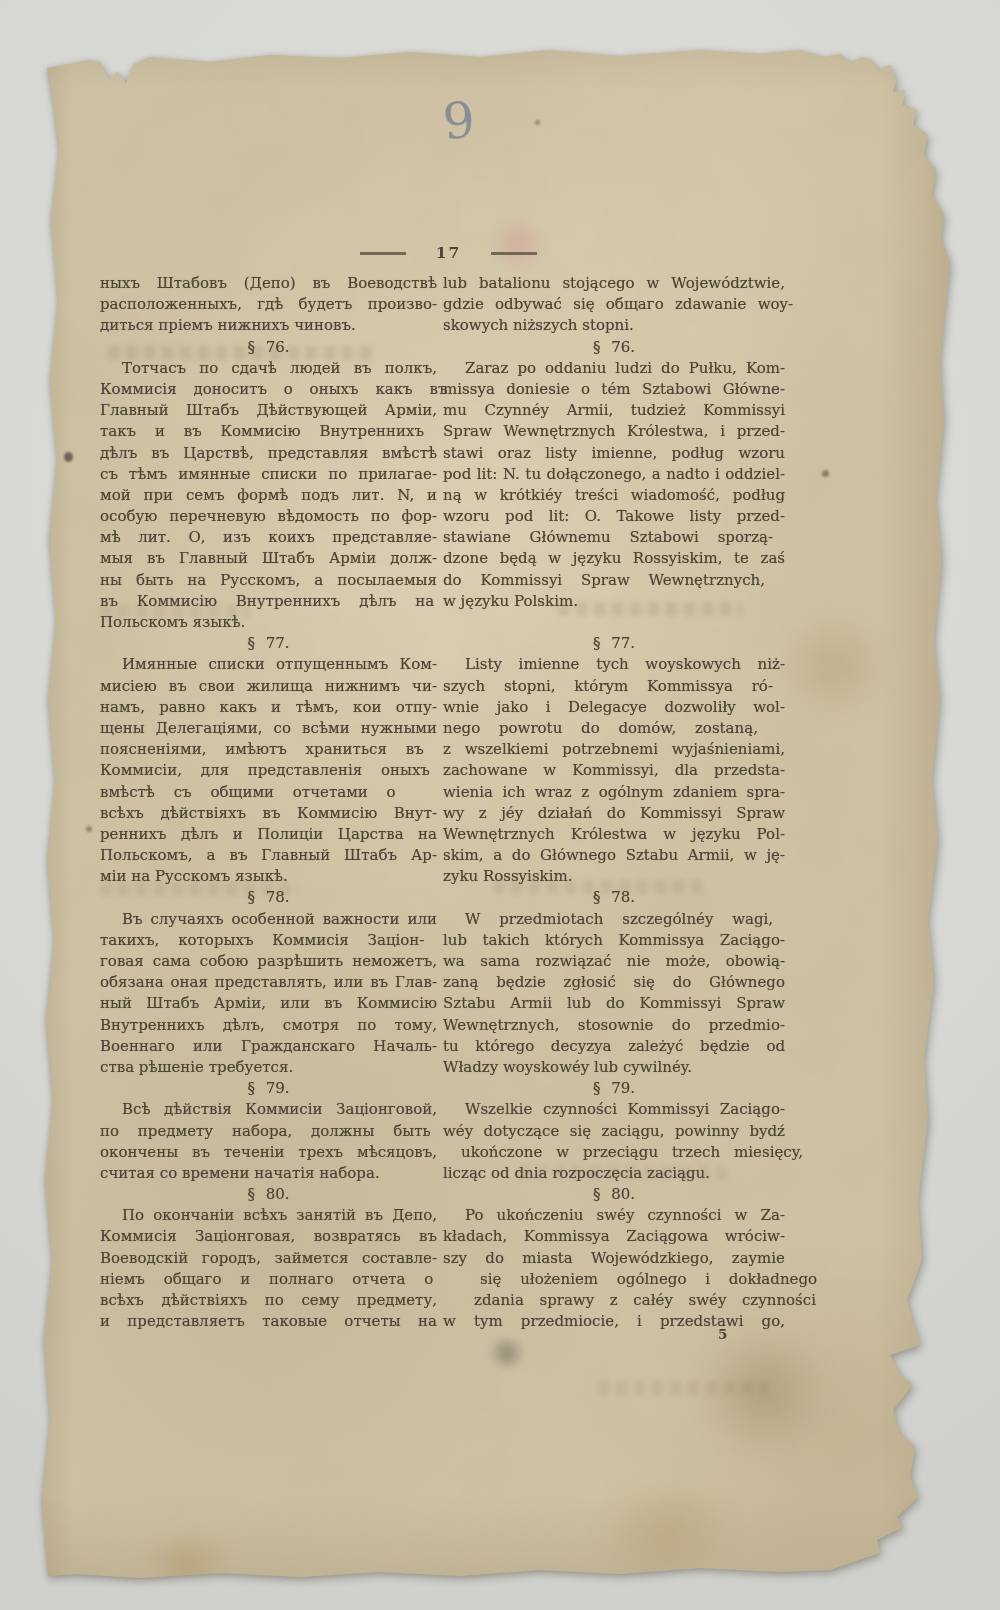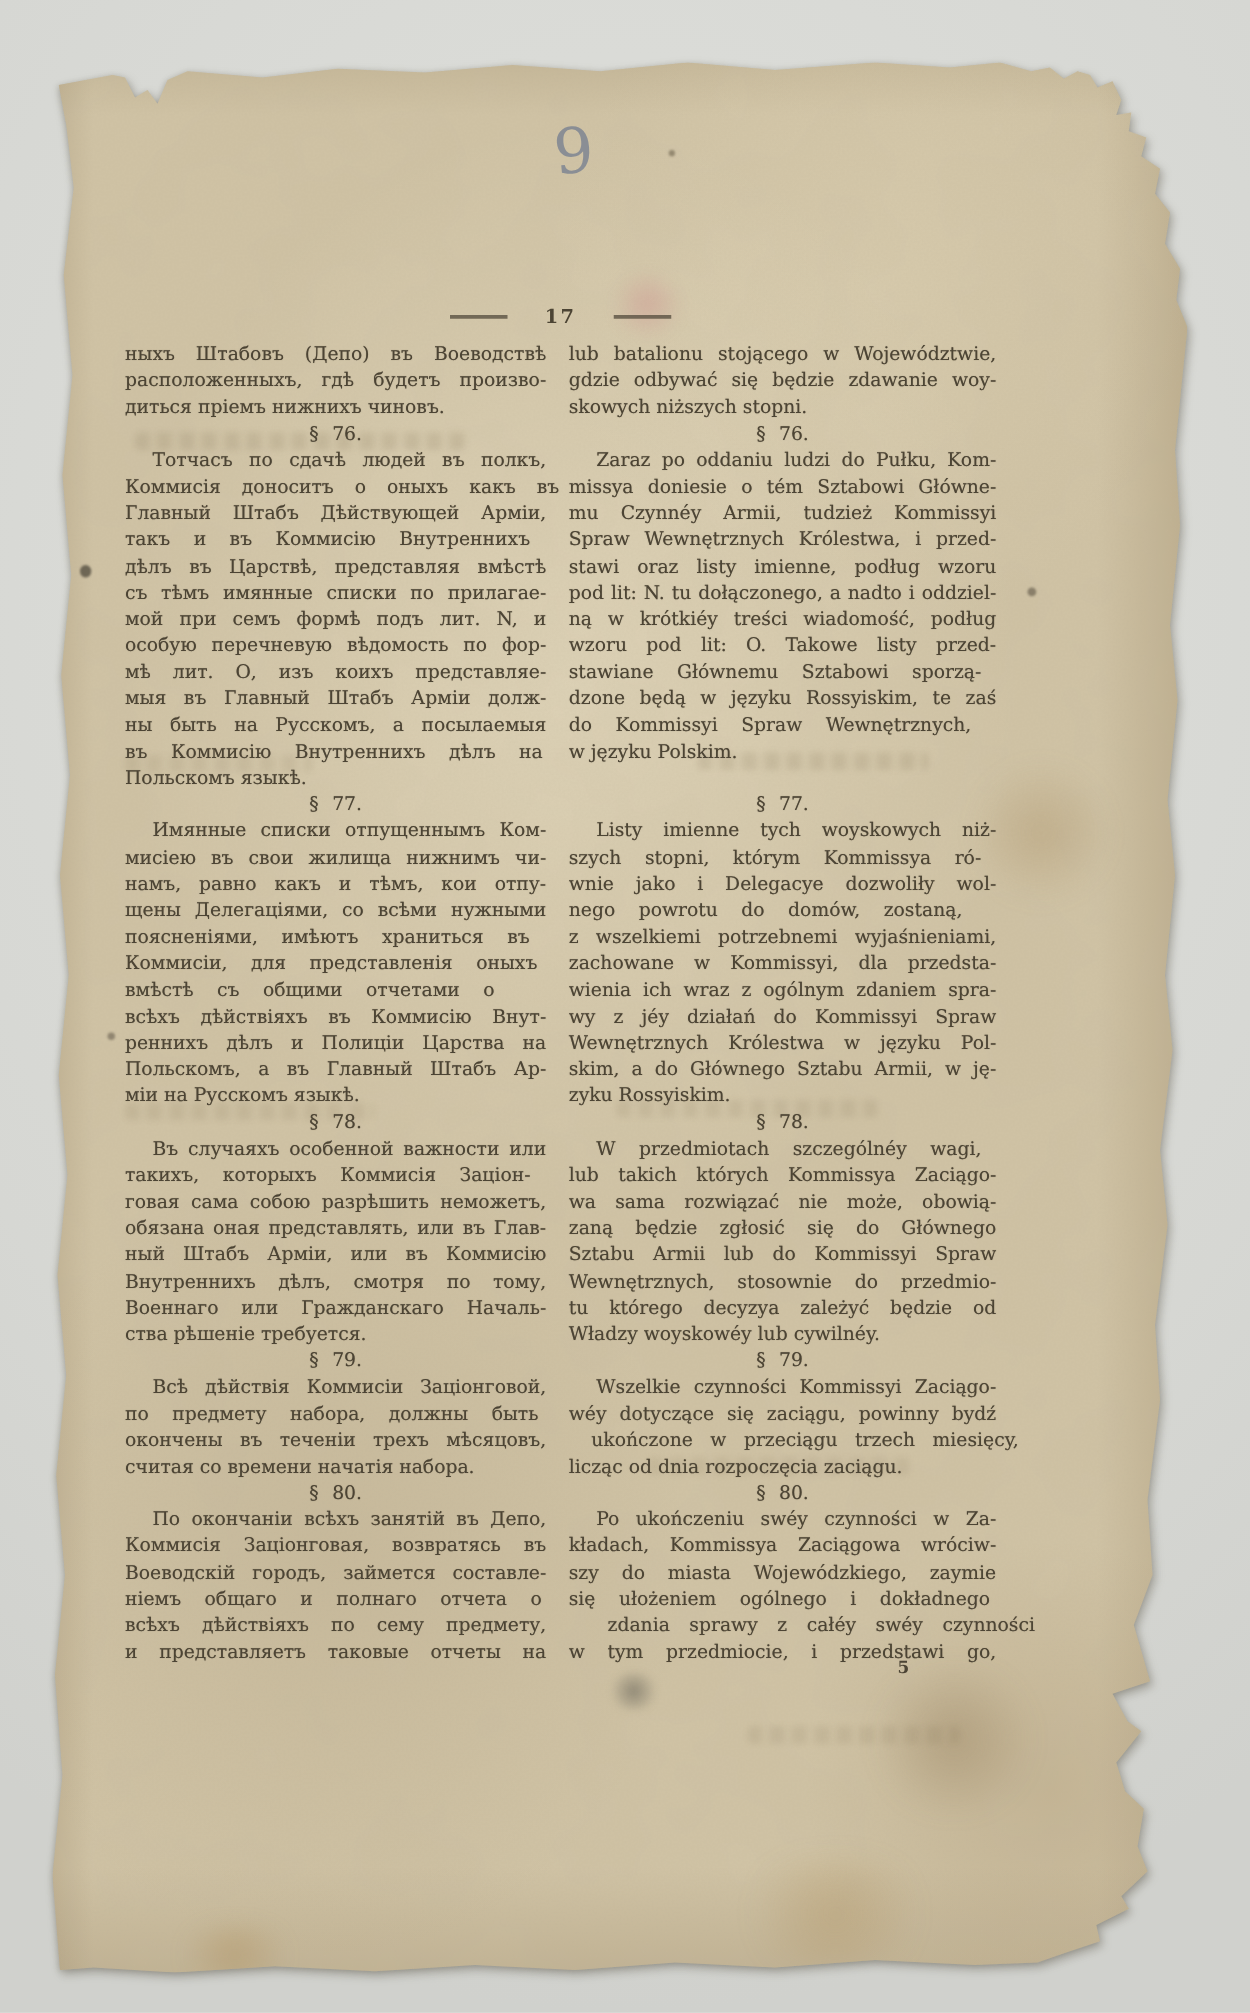--- a/index.html
+++ b/index.html
@@ -61,21 +61,21 @@
     color:#554d3c;
   }
   .dash{width:46px;height:2.5px;background:#5a5142;opacity:.8;}
   .pageno{font-size:15.5px;font-weight:bold;letter-spacing:2px;transform:translateY(-1px);color:#4c4434;}
   .col{
     position:absolute;top:227px;
     font-size:15px;line-height:21.2px;color:#4c4434;
     text-shadow:0 0 .7px rgba(76,68,52,.55);
   }
   .col-left{left:62px;width:337px;}
-  .col-right{left:417px;width:342px;}
+  .col-right{left:405px;width:342px;}
   .ln{height:21.2px;white-space:nowrap;text-align:left;}
   .ln.c{text-align:center;word-spacing:6px;}
   .ln.ji{text-indent:22px;}
   .sig{
     position:absolute;left:680px;top:1280px;
     font-size:13.5px;font-weight:bold;color:#4c4434;
   }
 </style>
 </head>
 <body>
@@ -171,21 +171,21 @@
           <div class="ln c"><span>§ 80.</span></div>
           <div class="ln ji" style="word-spacing: 4.31px;"><span>По окончаніи всѣхъ занятій въ Депо,</span></div>
           <div class="ln j" style="word-spacing: 13.61px;"><span>Коммисія Заціонговая, возвратясь въ</span></div>
           <div class="ln j" style="word-spacing: 8.86px;"><span>Воеводскій городъ, займется составле-</span></div>
           <div class="ln j" style="word-spacing: 14px;"><span>ніемъ общаго и полнаго отчета о</span></div>
           <div class="ln j" style="word-spacing: 12.85px;"><span>всѣхъ дѣйствіяхъ по сему предмету,</span></div>
           <div class="ln j" style="word-spacing: 12.55px;"><span>и представляетъ таковые отчеты на</span></div>
         </div>
       <div class="col col-right">
           <div class="ln j" style="word-spacing: 7.16px;"><span>lub batalionu stojącego w Województwie,</span></div>
-          <div class="ln j" style="word-spacing: 6.49px;"><span>gdzie odbywać się będzie zdawanie woy-</span></div>
+          <div class="ln j" style="word-spacing: 6.49px;"><span>gdzie odbywać się общаго zdawanie woy-</span></div>
           <div class="ln e"><span>skowych niższych stopni.</span></div>
           <div class="ln c"><span>§ 76.</span></div>
           <div class="ln ji" style="word-spacing: 4.24px;"><span>Zaraz po oddaniu ludzi do Pułku, Kom-</span></div>
           <div class="ln j" style="word-spacing: 6.62px;"><span>missya doniesie o tém Sztabowi Główne-</span></div>
           <div class="ln j" style="word-spacing: 12.85px;"><span>mu Czynnéy Armii, tudzież Kommissyi</span></div>
           <div class="ln j" style="word-spacing: 6.99px;"><span>Spraw Wewnętrznych Królestwa, i przed-</span></div>
           <div class="ln j" style="word-spacing: 9.68px;"><span>stawi oraz listy imienne, podług wzoru</span></div>
           <div class="ln j" style="word-spacing: 0.74px;"><span>pod lit: N. tu dołączonego, a nadto i oddziel-</span></div>
           <div class="ln j" style="word-spacing: 7.9px;"><span>ną w krótkiéy treści wiadomość, podług</span></div>
           <div class="ln j" style="word-spacing: 10.67px;"><span>wzoru pod lit: O. Takowe listy przed-</span></div>
@@ -217,21 +217,21 @@
           <div class="ln e"><span>Władzy woyskowéy lub cywilnéy.</span></div>
           <div class="ln c"><span>§ 79.</span></div>
           <div class="ln ji" style="word-spacing: 5.75px;"><span>Wszelkie czynności Kommissyi Zaciągo-</span></div>
           <div class="ln j" style="word-spacing: 5.65px;"><span>wéy dotyczące się zaciągu, powinny bydź</span></div>
           <div class="ln j" style="word-spacing: 9.21px; margin-left: 18px;"><span>ukończone w przeciągu trzech miesięcy,</span></div>
           <div class="ln e"><span>licząc od dnia rozpoczęcia zaciągu.</span></div>
           <div class="ln c"><span>§ 80.</span></div>
           <div class="ln ji" style="word-spacing: 8.34px;"><span>Po ukończeniu swéy czynności w Za-</span></div>
           <div class="ln j" style="word-spacing: 11.82px;"><span>kładach, Kommissya Zaciągowa wróciw-</span></div>
           <div class="ln j" style="word-spacing: 13.46px;"><span>szy do miasta Wojewódzkiego, zaymie</span></div>
-          <div class="ln j" style="word-spacing: 14px;"><span>się ułożeniem ogólnego i dokładnego</span></div>
+          <div class="ln j" style="word-spacing: 14px; margin-left: 37px;"><span>się ułożeniem ogólnego i dokładnego</span></div>
           <div class="ln j" style="word-spacing: 10.84px; margin-left: 31px;"><span>zdania sprawy z całéy swéy czynności</span></div>
           <div class="ln j" style="word-spacing: 13.38px;"><span>w tym przedmiocie, i przedstawi go,</span></div>
         </div>
 
       <div class="sig">5</div>
 
     </div>
   </div>
 </div>
 

